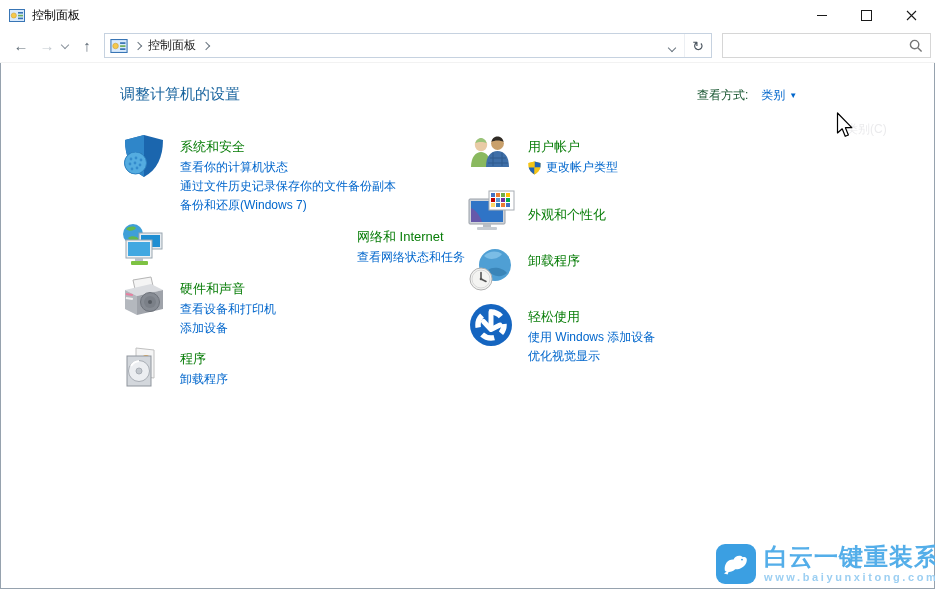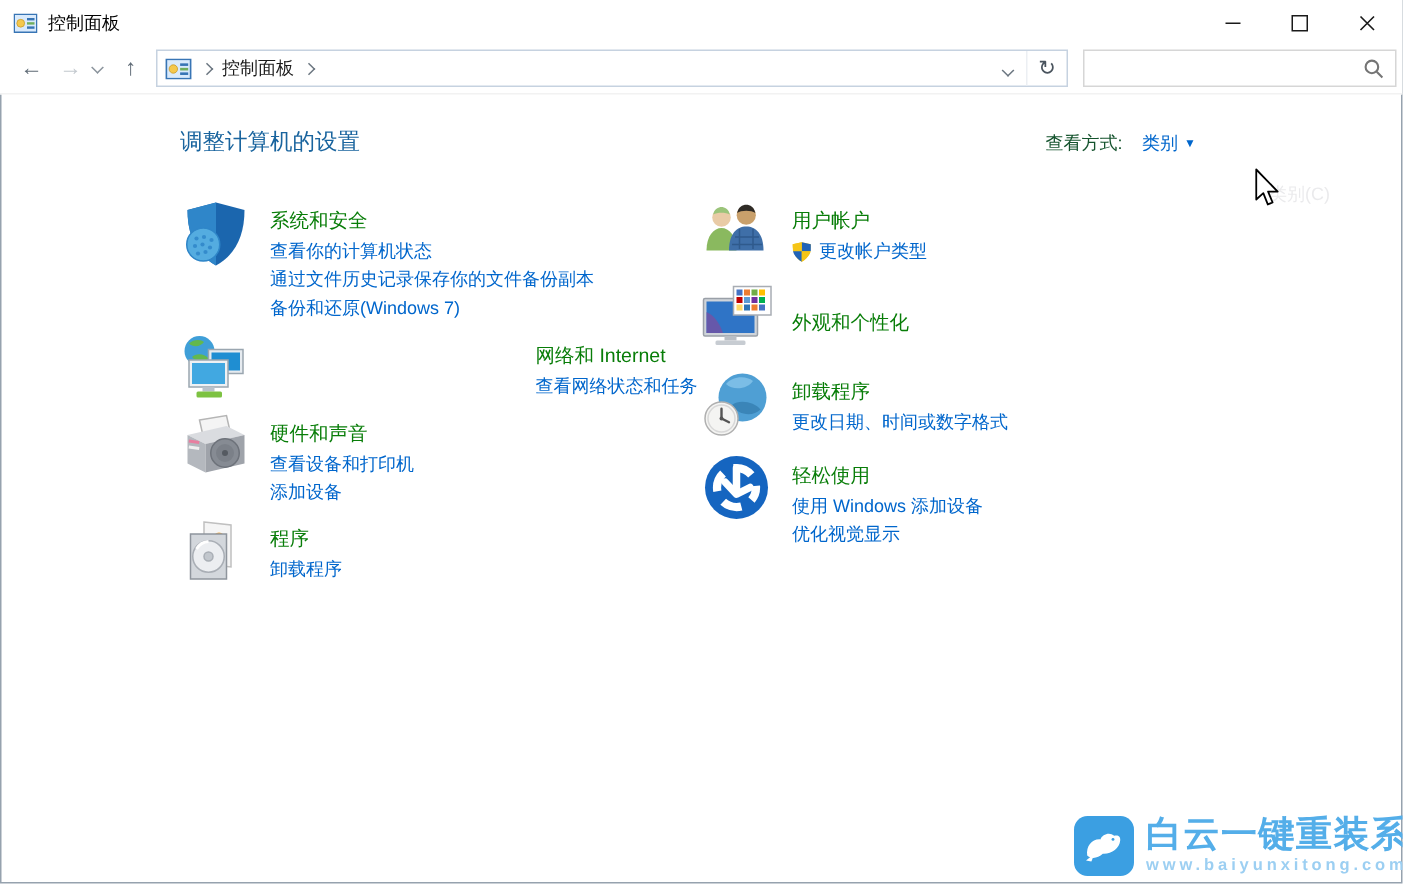--- a/index.html
+++ b/index.html
@@ -285,21 +285,20 @@
       <path d="M16 10 C20 5 29 4 34 8 C31 13 21 15 16 10 Z" fill="#7fc0e8" opacity="0.9"></path>
       <path d="M20 24 C25 20 35 22 39 27 C34 32 24 31 20 24 Z" fill="#3a85b8"></path>
       <circle cx="13" cy="33" r="11" fill="#f4f4f2" stroke="#b0b0b0"></circle>
       <circle cx="13" cy="33" r="9" fill="none" stroke="#d8d8d8"></circle>
       <path d="M13 33 L13 26.5 M13 33 L18 35.5" stroke="#555" stroke-width="1.6" stroke-linecap="round"></path>
       <circle cx="13" cy="33" r="1.3" fill="#555"></circle>
     </svg>
   </span>
   <div class="cat-texts">
     <a class="cat-title">卸载程序</a>
-    <a class="cat-link">更改日期、时间或数字格式</a>
   </div>
 </div>
 
 <div class="section" style="left:468px;top:300px;">
   <span class="cat-icon">
     <svg width="48" height="48" viewBox="0 0 48 48">
       <circle cx="23" cy="23" r="21" fill="#1565c0"></circle>
       <circle cx="23" cy="23" r="13" fill="none" stroke="#ffffff" stroke-width="5.5" stroke-dasharray="13 8" stroke-dashoffset="4"></circle>
       <path d="M23 10 L23 25" stroke="#ffffff" stroke-width="5" stroke-linecap="round"></path>
       <path d="M15.5 19.5 L23 27.5 L32 23" stroke="#ffffff" stroke-width="5" fill="none" stroke-linecap="round" stroke-linejoin="round"></path>

